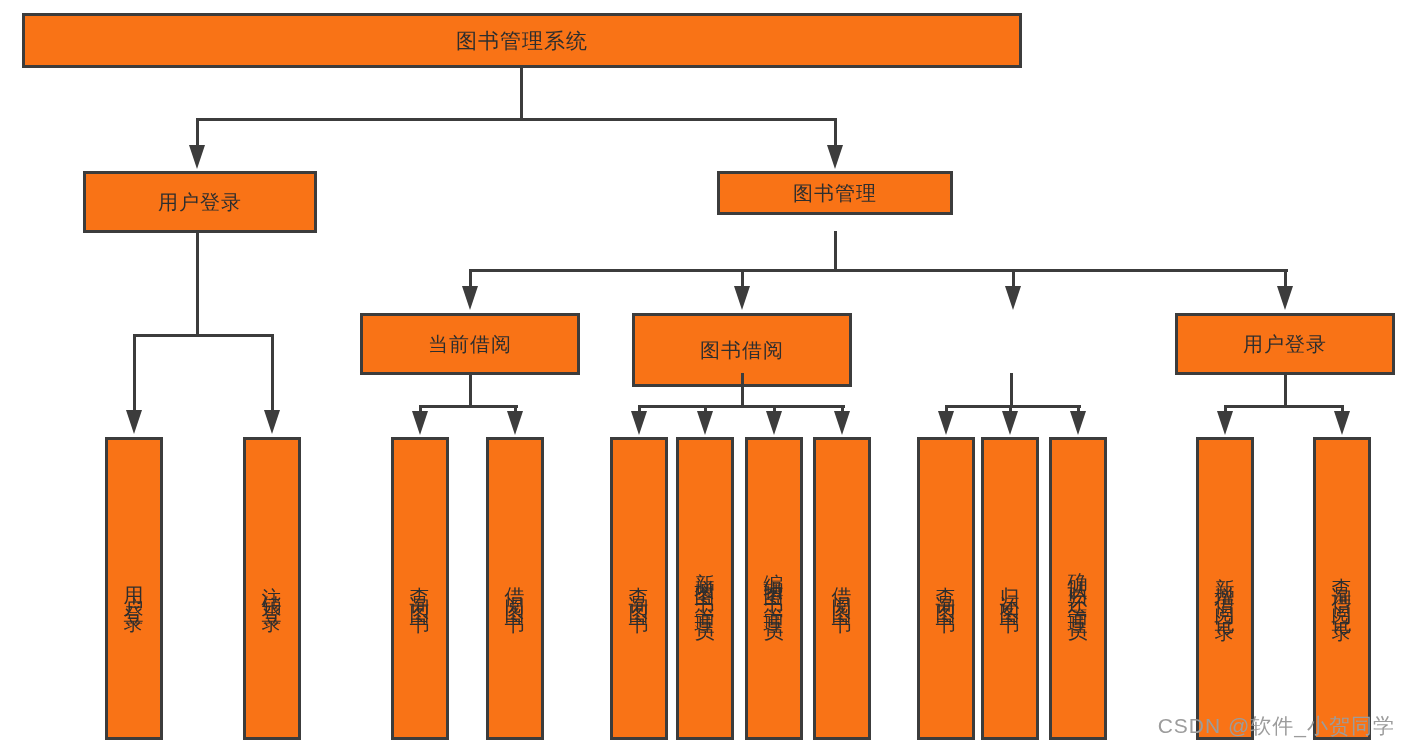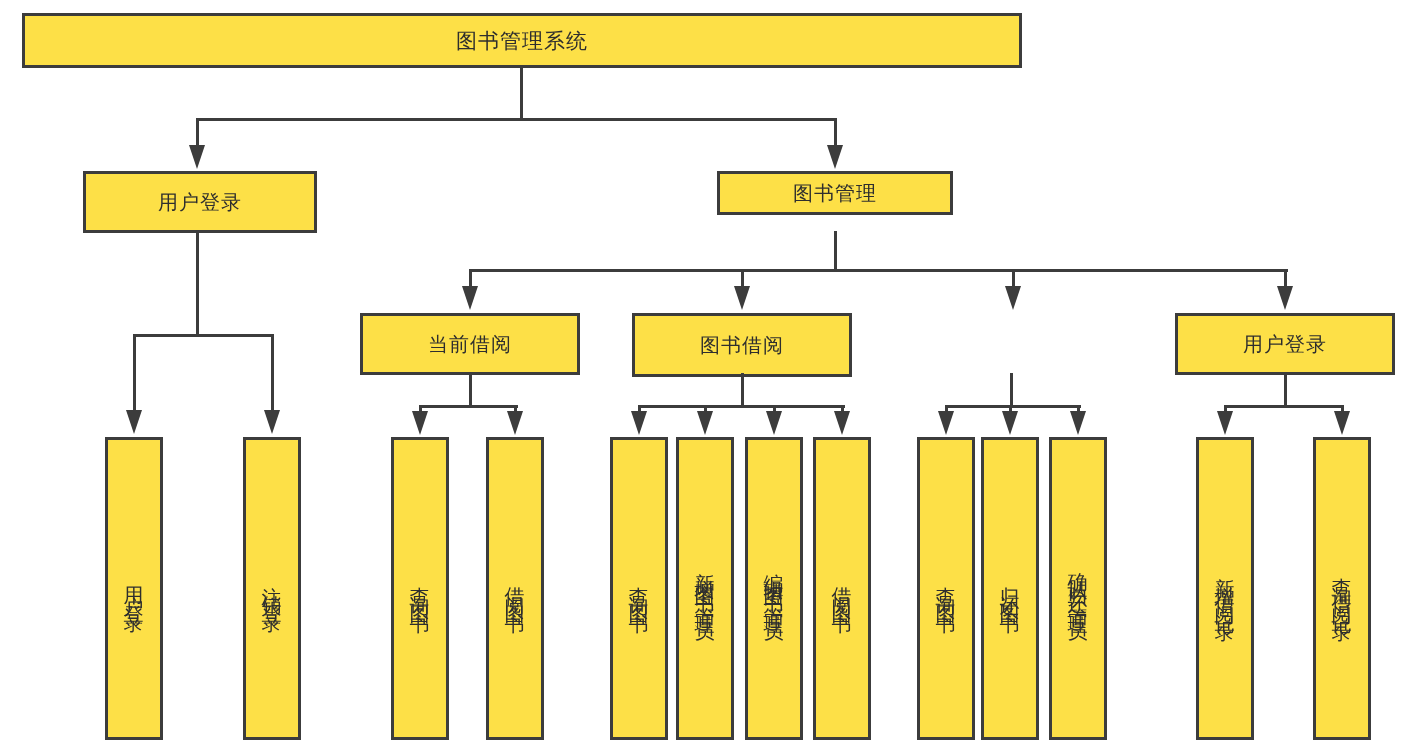--- a/index.html
+++ b/index.html
@@ -8,21 +8,21 @@
     width:1405px;height:747px;
     background:#ffffff;
     font-family:"Liberation Sans","DejaVu Sans",sans-serif;
     overflow:hidden;
   }
   
   .nbox{
     position:absolute;
     box-sizing:border-box;
     border:3px solid #3c3c3c;
-    background:#fde047;
+    background:#f97316;
     display:flex;align-items:center;justify-content:center;
     color:#2e2e2e;
     font-size:20px;
     letter-spacing:1px;
   }
   .root{font-size:21px;}
   .leaf{width:58px;height:303px;}
   .leaf .vtext{
     writing-mode:vertical-rl;
     line-height:1;
@@ -86,21 +86,21 @@
   <div class="vline" style="left:741px;top:269px;height:18px;"></div>
   <div class="arr" style="left:734px;top:286px;"></div>
   <div class="vline" style="left:1012px;top:269px;height:18px;"></div>
   <div class="arr" style="left:1005px;top:286px;"></div>
   <div class="vline" style="left:1284px;top:269px;height:18px;"></div>
   <div class="arr" style="left:1277px;top:286px;"></div>
 
   <div class="nbox" style="left:360px;top:313px;width:220px;height:62px;">
     <span>当前借阅</span>
   </div>
-  <div class="nbox" style="left:632px;top:313px;width:220px;height:64px;">
+  <div class="nbox" style="left:632px;top:313px;width:220px;height:74px;">
     <span>图书借阅</span>
   </div>
   <div class="nbox" style="left:1175px;top:313px;width:220px;height:62px;">
     <span>用户登录</span>
   </div>
 
   <div class="vline" style="left:469px;top:373px;height:35px;"></div>
   <div class="hline" style="left:419px;top:405px;width:99px;"></div>
   <div class="vline" style="left:419px;top:405px;height:10px;"></div>
   <div class="arr" style="left:412px;top:411px;"></div>
@@ -171,14 +171,15 @@
     <span class="vtext tight">确认归还（管理员）</span>
   </div>
 
   <div class="nbox leaf" style="left:1196px;top:437px;">
     <span class="vtext">新增借阅记录</span>
   </div>
   <div class="nbox leaf" style="left:1313px;top:437px;">
     <span class="vtext">查询借阅记录</span>
   </div>
 
+  <div class="watermark">CSDN @软件_小贺同学</div>
 
 </div>
 
 </body></html>

